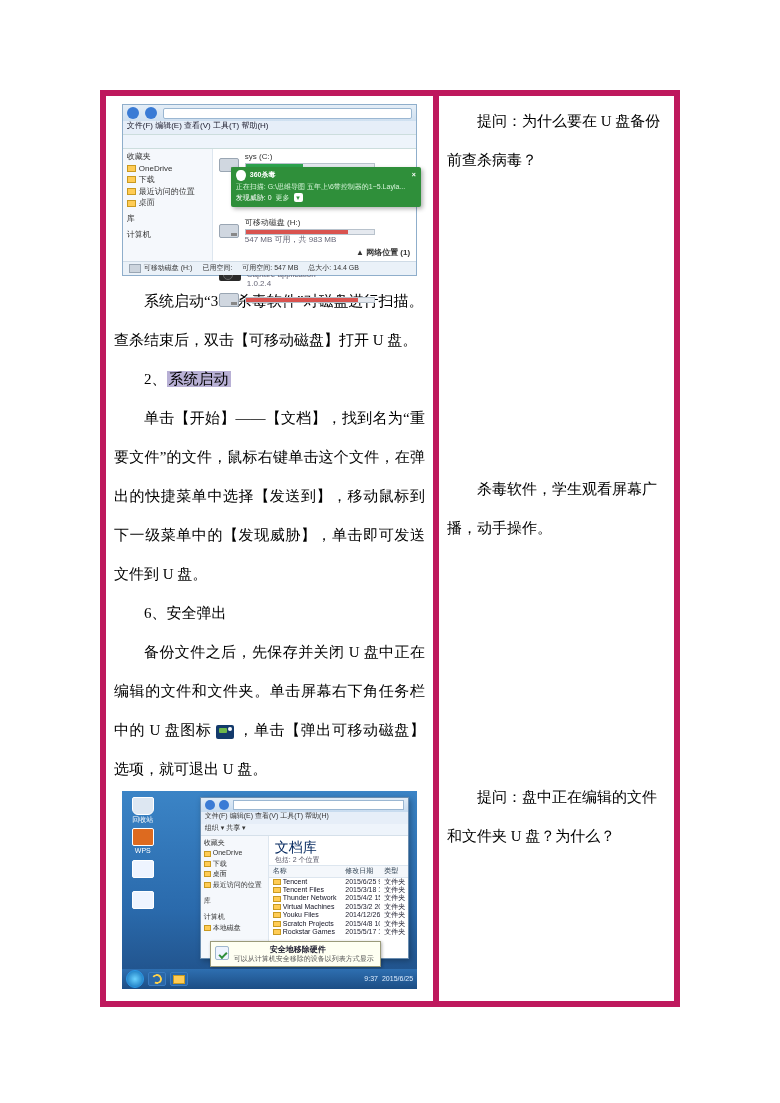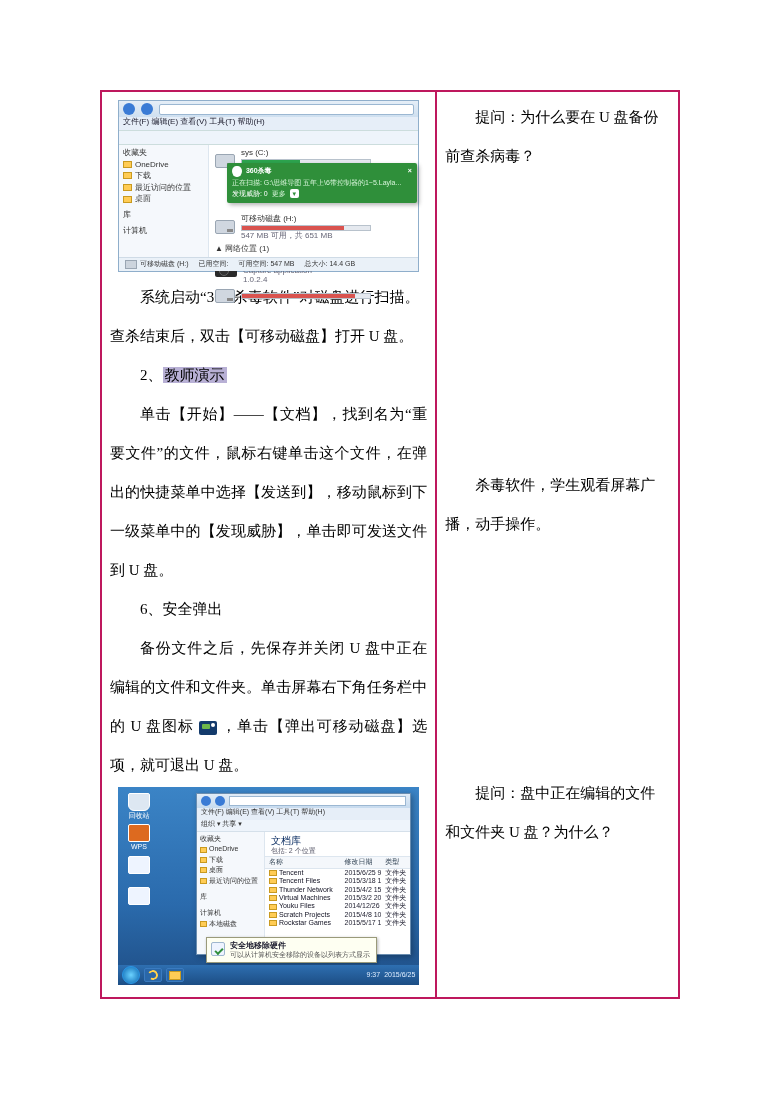--- a/index.html
+++ b/index.html
@@ -15,21 +15,21 @@
     height: 1103px;
     margin: 0 auto;
     padding: 90px 100px 60px 100px;
     position: relative;
   }
   table.layout {
     border-collapse: collapse;
     width: 100%;
   }
   table.layout > tbody > tr > td {
-    border: 2px solid #be185d;
+    border: 6px solid #be185d;
     vertical-align: top;
     padding: 6px 8px;
   }
   .col-left { width: 58%; }
   .col-right { width: 42%; margin-top: 12px; }
   .indent { text-indent: 2em; }
   .highlight { background: #b8b0d5; padding: 0 2px; }
 
   
   .shot {
@@ -56,21 +56,21 @@
   .shot1 .folder { width: 9px; height: 7px; background: #ffcc55; border: 1px solid #c99a20; }
   .shot1 .main { flex: 1; padding: 3px 6px; position: relative; }
   .drive { display: flex; align-items: center; gap: 6px; margin-bottom: 4px; }
   .drive .dicon { width: 20px; height: 14px; background: #d0d7e0; border: 1px solid #9aa6b3; border-radius: 2px; position: relative; }
   .drive .dicon::after { content: ""; position: absolute; bottom: 1px; right: 1px; width: 6px; height: 3px; background: #888; }
   .drive .dinfo { flex: 1; }
   .drive .bar { height: 6px; width: 130px; background: #e5e9ef; border: 1px solid #b8c2cc; margin-top: 1px; }
   .drive .bar .fill { height: 100%; }
   .green { background: #2da44e; }
   .red { background: #d9534f; }
-  .sect { font-weight: normal; margin: 2px 0; }
+  .sect { font-weight: bold; margin: 2px 0; text-align: right; }
   .netblk { display: flex; gap: 6px; align-items: center; margin: 2px 0 4px 0; }
   .camicon { width: 22px; height: 14px; background: #2a2a2a; border-radius: 2px; position: relative; }
   .camicon::before { content: ""; position: absolute; left: 4px; top: 3px; width: 8px; height: 8px; background: #333; border-radius: 50%; border: 1px solid #666; }
 
   .overlay360 {
     position: absolute; left: 18px; top: 18px; width: 190px;
     background: #2f8f3a; color: #fff; border-radius: 2px;
     padding: 3px 5px 5px 5px; font-size: 7px;
     box-shadow: 2px 2px 4px rgba(0,0,0,0.3);
   }
@@ -105,21 +105,21 @@
   .win2 .navbtn { width: 10px; height: 10px; border-radius: 50%; background: #3a7bd5; }
   .win2 .addr { flex: 1; height: 10px; background: #fff; border: 1px solid #9bb7d2; }
   .win2 .menubar { height: 12px; background: #e6eef8; font-size: 7px; padding: 0 4px; }
   .win2 .toolbar { height: 12px; background: #eef4fb; border-bottom: 1px solid #d5e0ea; font-size: 7px; padding: 0 4px; }
   .win2 .body { flex: 1; display: flex; min-height: 0; }
   .win2 .side { width: 68px; background: #f5f8fc; border-right: 1px solid #dde6ef; font-size: 7px; padding: 3px; display: flex; flex-direction: column; gap: 2px; }
   .win2 .side .item { display: flex; align-items: center; gap: 2px; }
   .win2 .side .sml { width: 7px; height: 6px; background: #ffcc55; border: 1px solid #c99a20; }
   .win2 .main { flex: 1; overflow: hidden; }
   .win2 .hdr { background: #fff; padding: 3px 6px 1px 6px; }
-  .win2 .hdr .t { font-size: 10px; color: #072a60; }
+  .win2 .hdr .t { font-size: 14px; color: #072a60; }
   .win2 .hdr .s { font-size: 7px; color: #556; }
   .tbl { width: 100%; font-size: 7px; border-collapse: collapse; table-layout: fixed; }
   .tbl th { text-align: left; background: #f4f7fb; border-top: 1px solid #dde6ef; border-bottom: 1px solid #dde6ef; padding: 1px 4px; font-weight: normal; color: #345; }
   .tbl td { padding: 0 4px; color: #223; white-space: nowrap; overflow: hidden; }
   .tbl td.fn { color: #112; }
   .tbl td .fic { display: inline-block; width: 8px; height: 6px; background: #ffcc55; border: 1px solid #c99a20; margin-right: 2px; vertical-align: middle; }
   .tbl col.c1 { width: 52%; } .tbl col.c2 { width: 28%; } .tbl col.c3 { width: 20%; }
 
   .taskbar { position: absolute; left: 0; right: 0; bottom: 0; height: 20px; background: linear-gradient(#2e6fb1,#1c4d84); display: flex; align-items: center; padding: 0 4px; gap: 4px; }
   .startbtn { width: 18px; height: 18px; border-radius: 50%; background: radial-gradient(#6bd2ff,#0a66b2); border: 1px solid #2a96e4; }
@@ -129,21 +129,21 @@
   .tray { margin-left: auto; display: flex; align-items: center; gap: 4px; color: #dfeeff; font-size: 7px; }
 
   .tooltip {
     position: absolute; left: 88px; bottom: 22px;
     background: #fefff2; border: 1px solid #9a9a7a; padding: 3px 6px 3px 4px;
     font-size: 8px; color: #223; box-shadow: 1px 1px 3px rgba(0,0,0,.3);
     display: flex; gap: 5px; align-items: flex-start;
   }
   .tooltip .tic { width: 14px; height: 14px; background: #eef4ff; border: 1px solid #9fb7ce; border-radius: 2px; margin-top: 1px; position: relative; }
   .tooltip .tic::after { content: ""; position: absolute; left: 3px; top: 5px; width: 6px; height: 3px; border-left: 2px solid #2f8f3a; border-bottom: 2px solid #2f8f3a; transform: rotate(-45deg); }
-  .tooltip .tt { font-weight: bold; }
+  .tooltip .tt { font-weight: bold; margin-left: 36px; }
   .tooltip .ts { font-size: 7px; color: #555; }
 
 </style>
 </head>
 <body>
 
 <div class="page">
   <table class="layout">
     <tbody>
       <tr>
@@ -220,21 +220,21 @@
 
                 <div style="height:36px"></div>
 
                 <div class="drive">
                   <div class="dicon"></div>
                   <div class="dinfo">
                     <div>可移动磁盘 (H:)</div>
                     <div class="bar">
                         <div class="fill red" style="width:80%"></div>
                       </div>
-                    <div style="color:#667">547 MB 可用，共 651 MB</div>
+                    <div style="color:#667">547 MB 可用，共 983 MB</div>
                   </div>
                 </div>
 
                 <div class="sect">▲ <span>网络位置 (1)</span></div>
                 <div class="netblk">
                   <div class="camicon"></div>
                   <div>
                     <div style="font-weight:bold">ECap</div>
                     <div style="color:#667">Capture application</div>
                     <div style="color:#667">1.0.2.4</div>
@@ -258,21 +258,21 @@
                 </span>
               <span>已用空间:</span>
               <span>可用空间: 547 MB</span>
               <span>总大小: 14.4 GB</span>
             </div>
           </div>
 
           <p class="indent">系统启动“360 杀毒软件”对磁盘进行扫描。查杀结束后，双击【可移动磁盘】打开 U 盘。</p>
 
           <p class="indent">
-            <span>2、</span><span class="highlight">教师演示</span>
+            <span>2、</span><span class="highlight">系统启动</span>
           </p>
 
           <p class="indent" style="text-align:justify">单击【开始】——【文档】，找到名为“重要文件”的文件，鼠标右键单击这个文件，在弹出的快捷菜单中选择【发送到】，移动鼠标到下一级菜单中的【发现威胁】，单击即可发送文件到 U 盘。</p>
 
           <p class="indent">6、安全弹出</p>
 
           <p class="indent" style="text-align:justify">
             <span>备份文件之后，先保存并关闭 U 盘中正在编辑的文件和文件夹。单击屏幕右下角任务栏中的 U 盘图标 </span><span class="usbicon"></span><span> ，单击【弹出可移动磁盘】选项，就可退出 U 盘。</span>
           </p>
 

